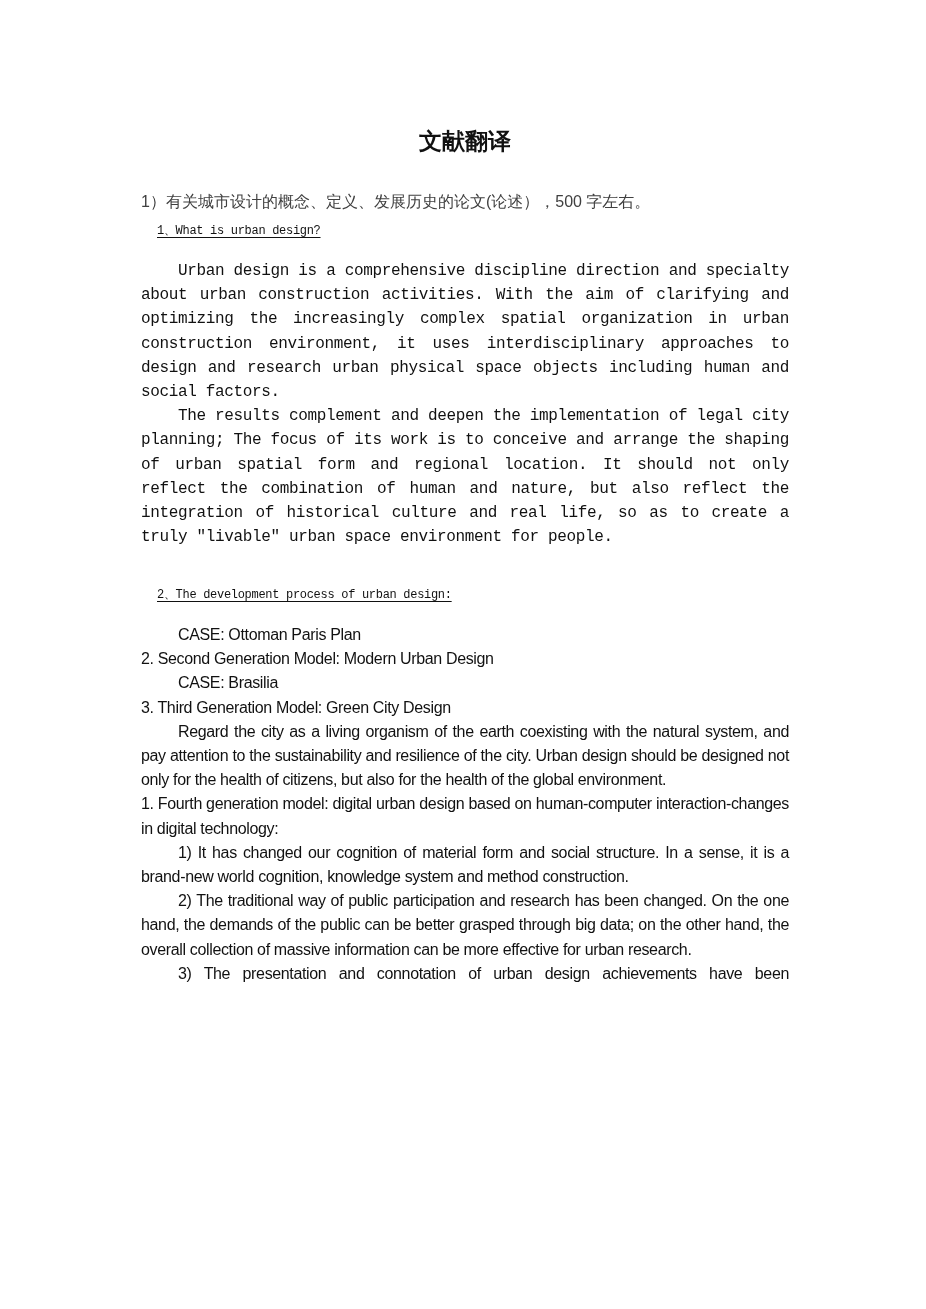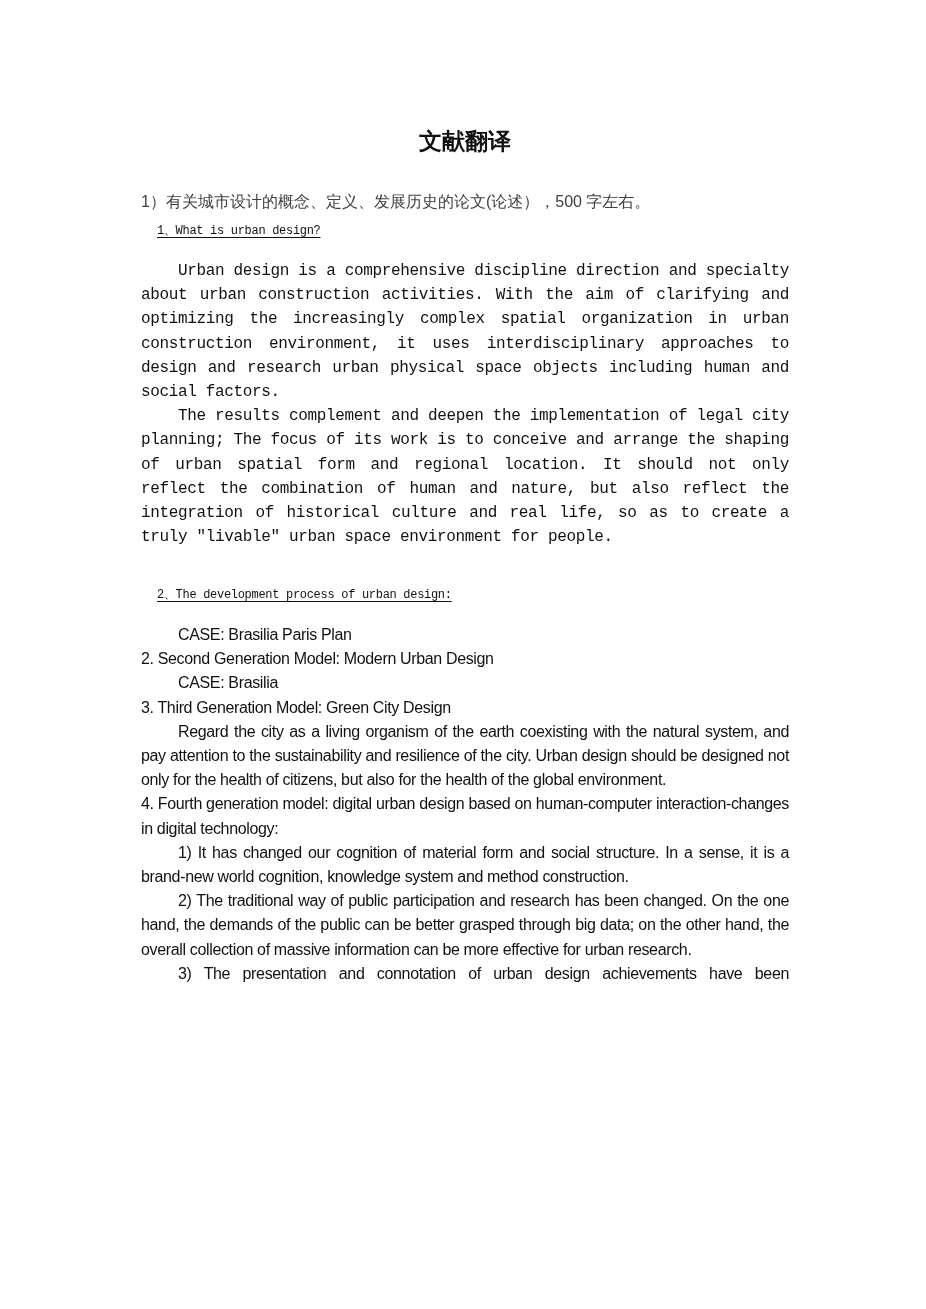--- a/index.html
+++ b/index.html
@@ -41,23 +41,23 @@
   <div class="h1" style="top:222px;">1、What is urban design?</div>
 
   <div class="body-block" style="top:259px;font-family:Liberation Mono, monospace;">
     <p class="indent">Urban design is a comprehensive discipline direction and specialty about urban construction activities. With the aim of clarifying and optimizing the increasingly complex spatial organization in urban construction environment, it uses interdisciplinary approaches to design and research urban physical space objects including human and social factors.</p>
     <p class="indent">The results complement and deepen the implementation of legal city planning; The focus of its work is to conceive and arrange the shaping of urban spatial form and regional location. It should not only reflect the combination of human and nature, but also reflect the integration of historical culture and real life, so as to create a truly "livable" urban space environment for people.</p>
   </div>
 
   <div class="h1" style="top:586px;">2、The development process of urban design:</div>
 
   <div class="body-block" style="top:623px;">
-    <p class="indent">CASE: Brasilia Paris Plan</p>
+    <p class="indent">CASE: Ottoman Paris Plan</p>
     <p class="noindent">2. Second Generation Model: Modern Urban Design</p>
     <p class="indent">CASE: Brasilia</p>
     <p class="noindent">3. Third Generation Model: Green City Design</p>
     <p class="indent">Regard the city as a living organism of the earth coexisting with the natural system, and pay attention to the sustainability and resilience of the city. Urban design should be designed not only for the health of citizens, but also for the health of the global environment.</p>
-    <p class="noindent">4. Fourth generation model: digital urban design based on human-computer interaction-changes in digital technology:</p>
+    <p class="noindent">1. Fourth generation model: digital urban design based on human-computer interaction-changes in digital technology:</p>
     <p class="indent">1) It has changed our cognition of material form and social structure. In a sense, it is a brand-new world cognition, knowledge system and method construction.</p>
     <p class="indent">2) The traditional way of public participation and research has been changed. On the one hand, the demands of the public can be better grasped through big data; on the other hand, the overall collection of massive information can be more effective for urban research.</p>
     <p class="indent" style="text-align:justify;text-align-last:justify;">3) The presentation and connotation of urban design achievements have been</p>
   </div>
 </div>
 
 </body></html>

